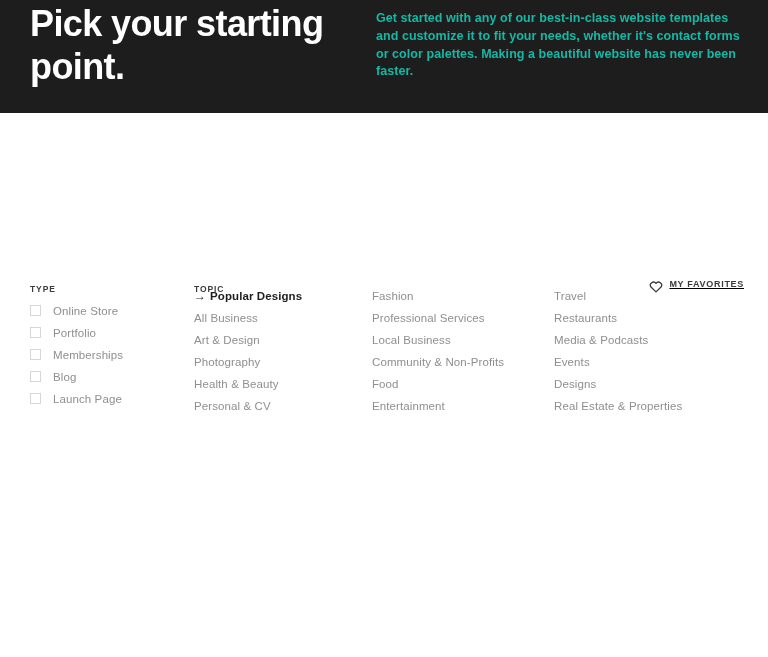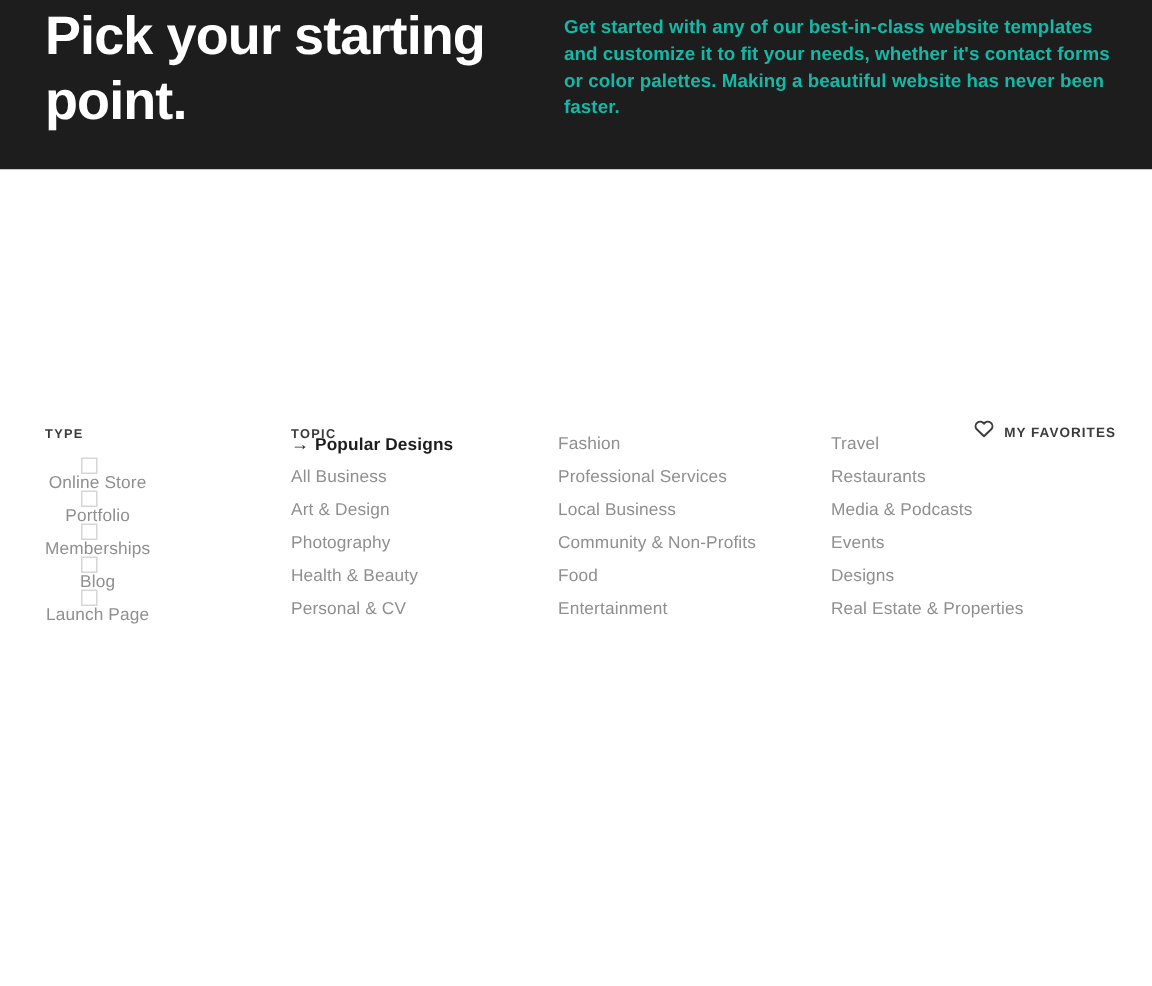--- a/index.html
+++ b/index.html
@@ -50,25 +50,24 @@
     font-weight: 700;
     letter-spacing: 0.9px;
     color: #3b3b3b;
     text-transform: uppercase;
   }
   .type-col { position: absolute; left: 30px; top: 172px; }
   .type-col .col-label { position: absolute; left: 0; top: -1px; }
   .type-list { margin-top: 20px; }
   .type-item {
     display: flex;
-    align-items: center;
+    align-items: flex-start;
     height: 22px;
     margin-bottom: 0px;
     cursor: pointer;
-    flex-direction: column;
   }
   .cbox {
     width: 11px; height: 11px;
     border: 1px solid #d6d6d6;
     background: #fff;
     margin-right: 12px;
     flex: 0 0 auto;
   }
   .type-item span.lbl {
     font-size: 11.5px;
@@ -101,22 +100,22 @@
     width: 16px;
     color: #1d1d1d;
     font-weight: 400;
     font-size: 12px;
   }
 
   .favorites {
     position: absolute;
     right: 24px; top: 166px;
     display: flex;
-    align-items: center;
     cursor: pointer;
+    text-decoration: underline;
   }
   .favorites .heart { margin-right: 6px; display: block; }
   .favorites .fav-label {
     font-size: 9px;
     font-weight: 700;
     letter-spacing: 0.7px;
     color: #3b3b3b;
   }
 
   

